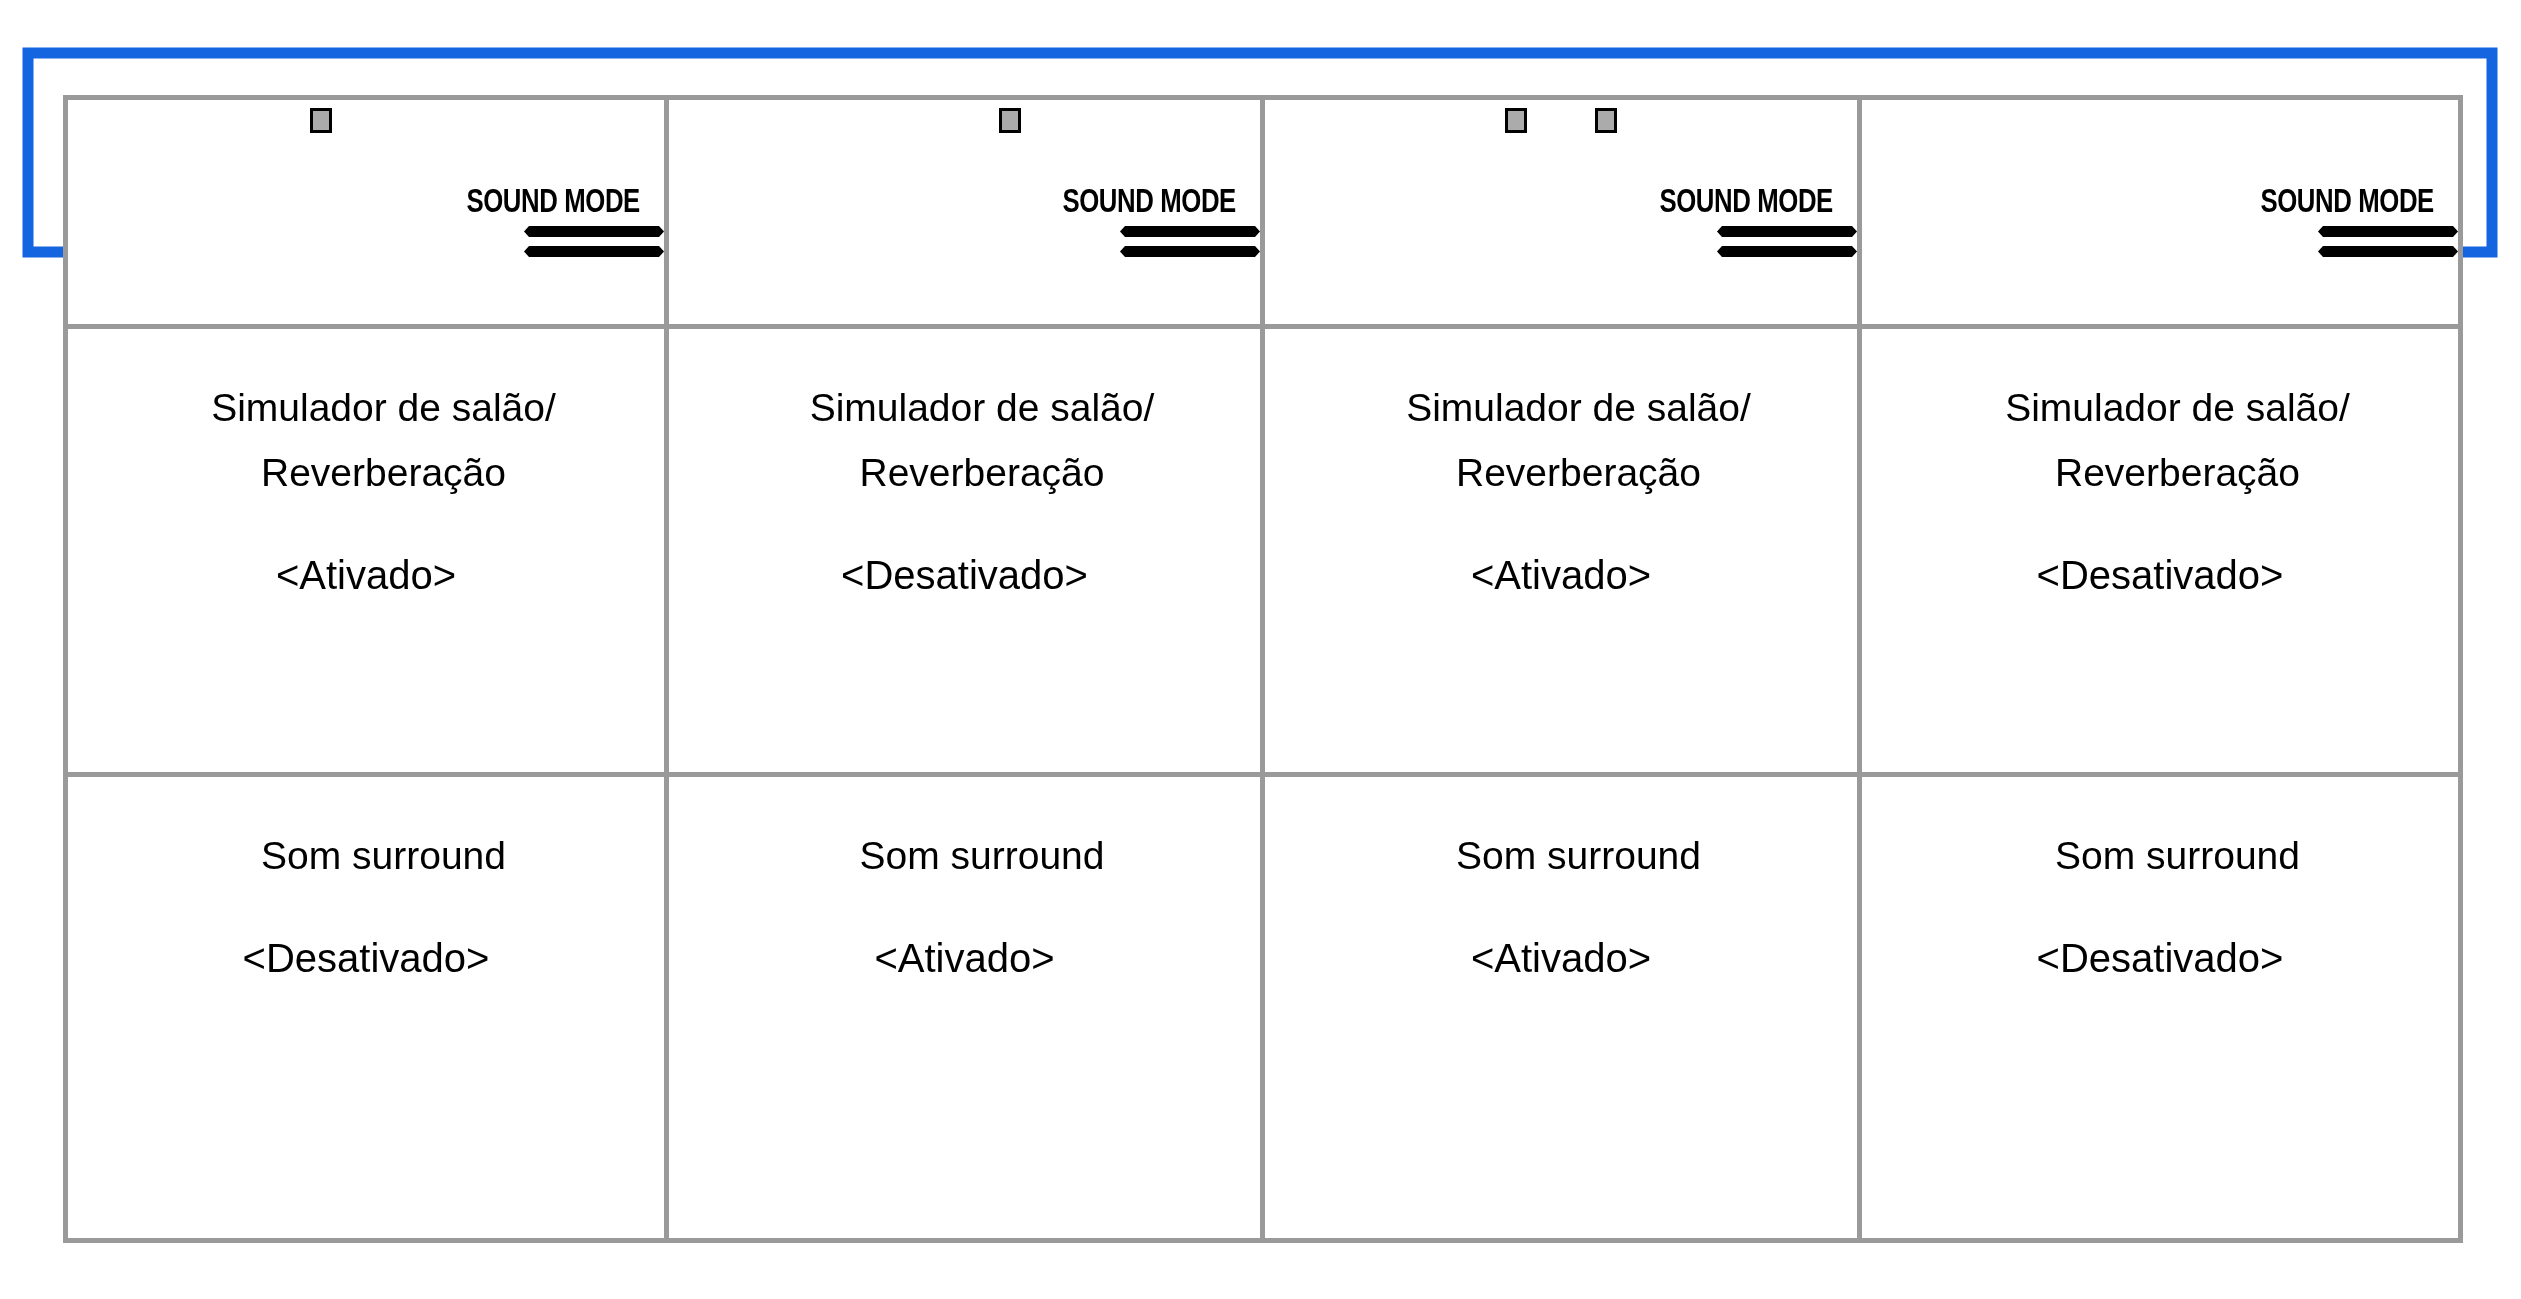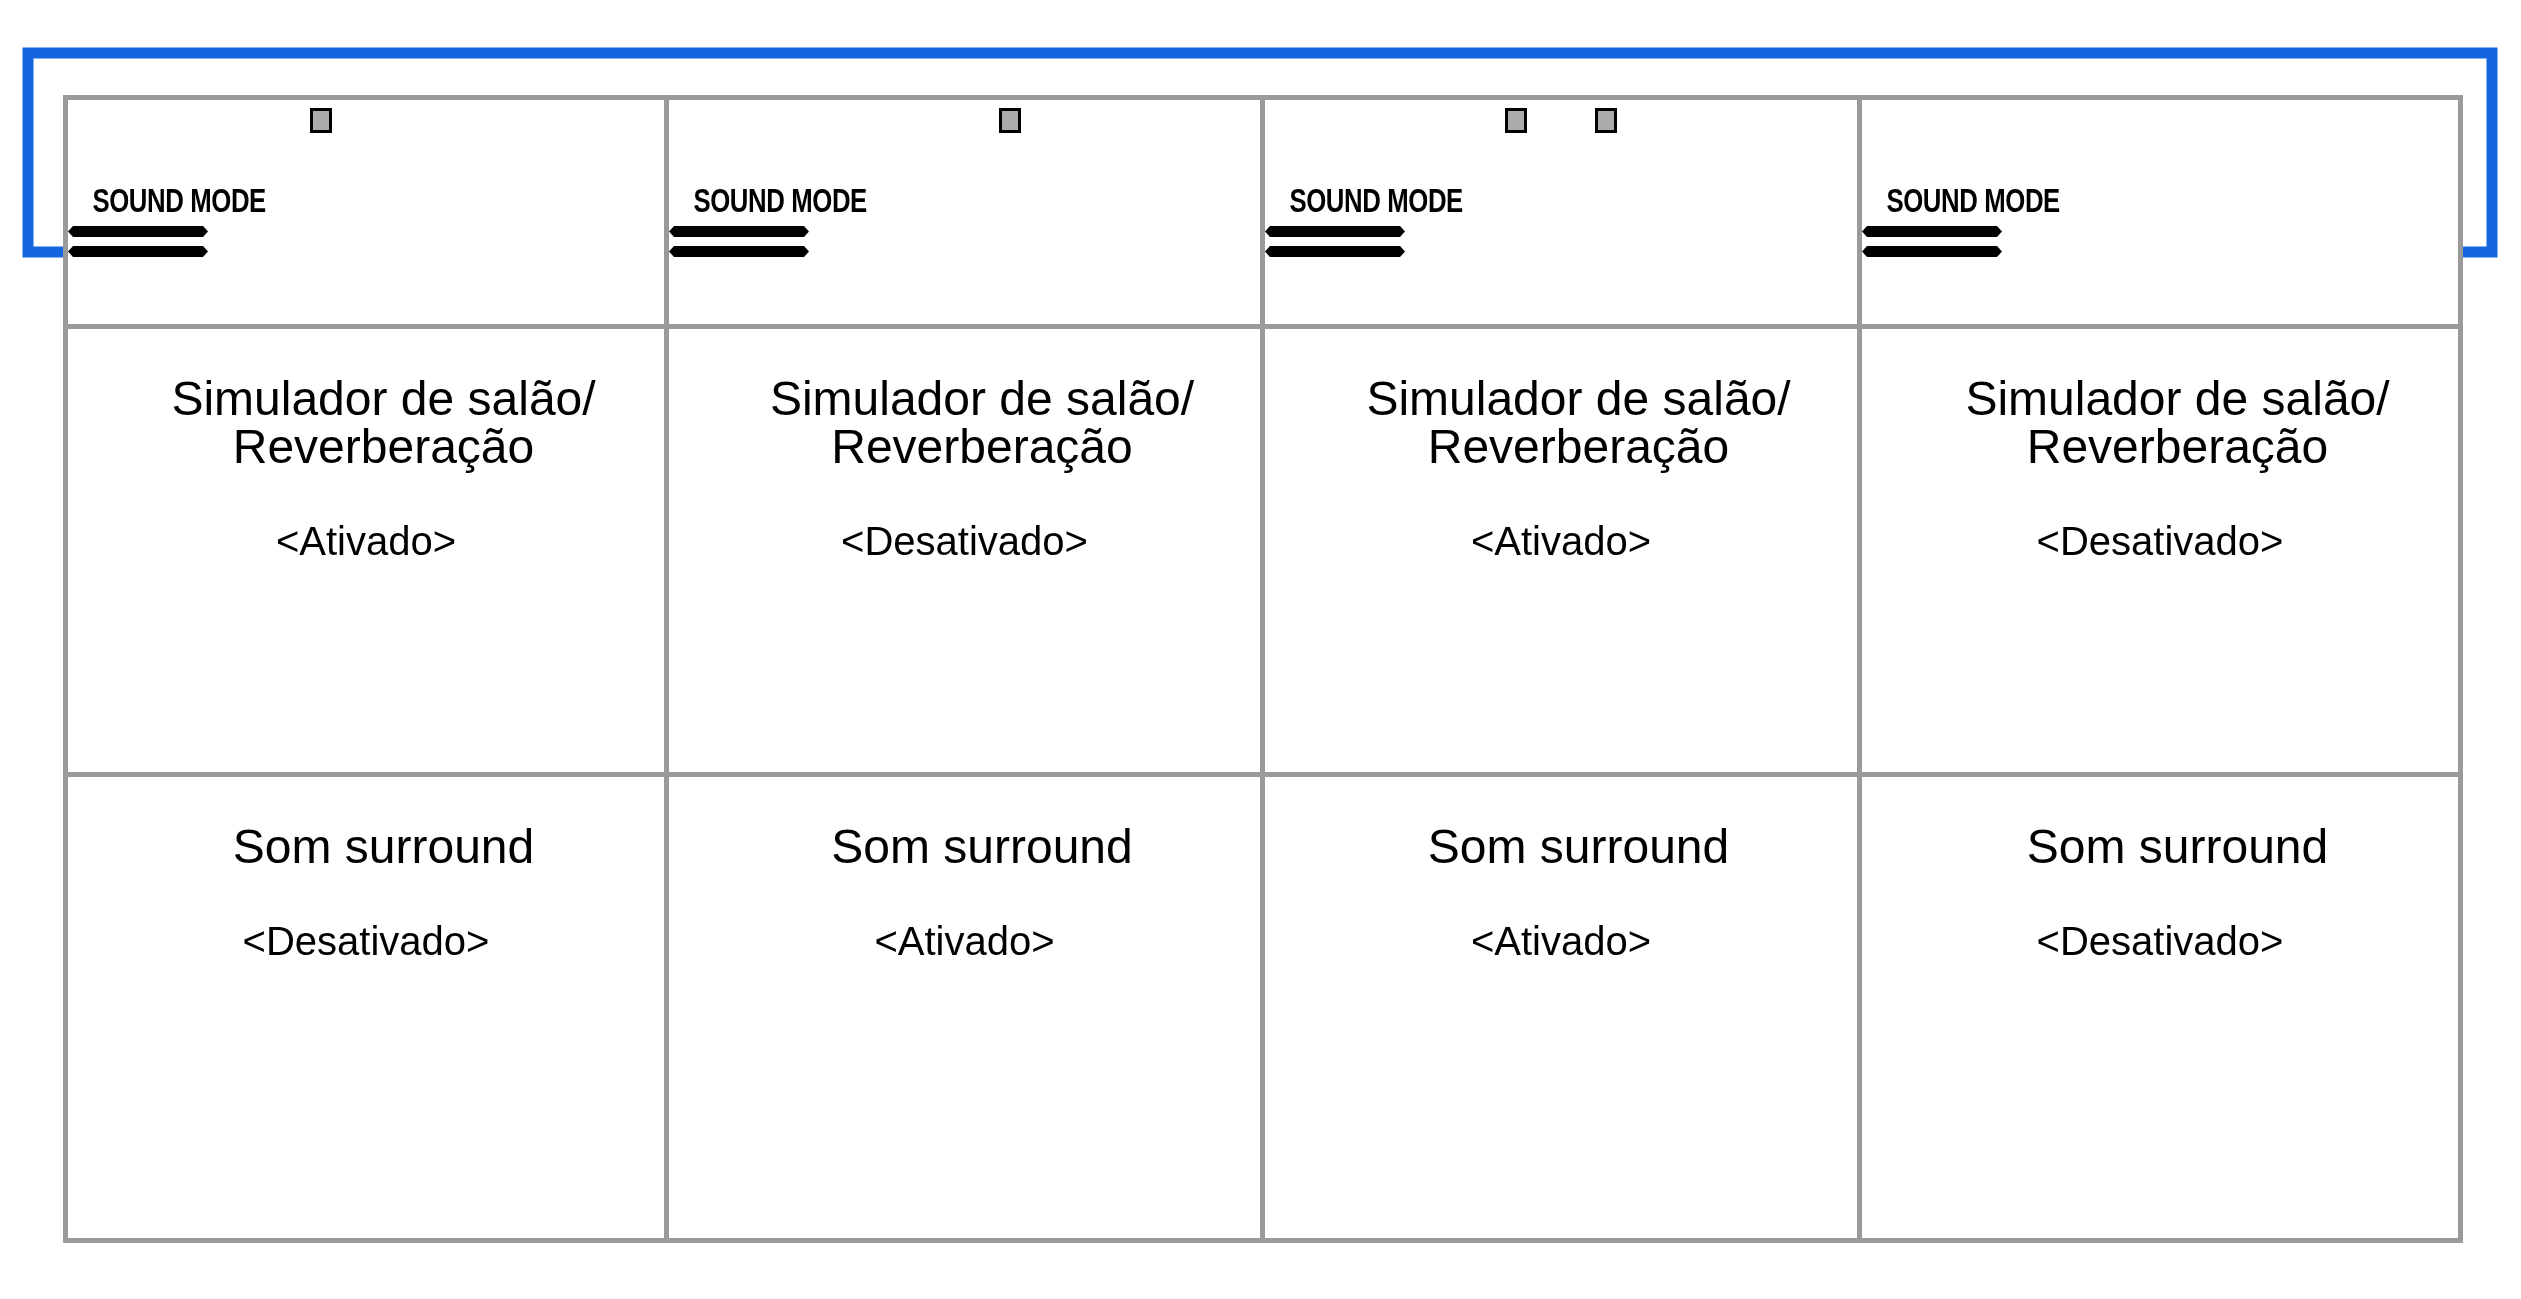--- a/index.html
+++ b/index.html
@@ -70,21 +70,21 @@
   }
   .lamp.hidden { visibility: hidden; }
 
   .logo-wrap {
     position: absolute;
     left: 0;
     right: 0;
     top: 84px;
     display: flex;
     flex-direction: column;
-    align-items: flex-start;
+    align-items: flex-end;
   }
   .logo-text {
     font-family: "Liberation Sans Narrow", "Liberation Sans", sans-serif;
     font-weight: bold;
     font-size: 33px;
     line-height: 33px;
     letter-spacing: -0.5px;
     color: #000000;
     transform: scaleX(0.78);
     transform-origin: center;
@@ -100,22 +100,22 @@
 
   
   .row-setting td { height: 404px; }
   .row-setting-2 td { height: 420px; }
   .setting-cell {
     padding-top: 46px;
     text-align: center;
     color: #000000;
   }
   .setting-name {
-    font-size: 48px;
-    line-height: 48px;
+    font-size: 39px;
+    line-height: 65px;
     white-space: pre-line;
     margin-left: 35px;
   }
   .setting-state {
     font-size: 40px;
     line-height: 52px;
     margin-top: 44px;
     text-align: center;
   }
 </style>

